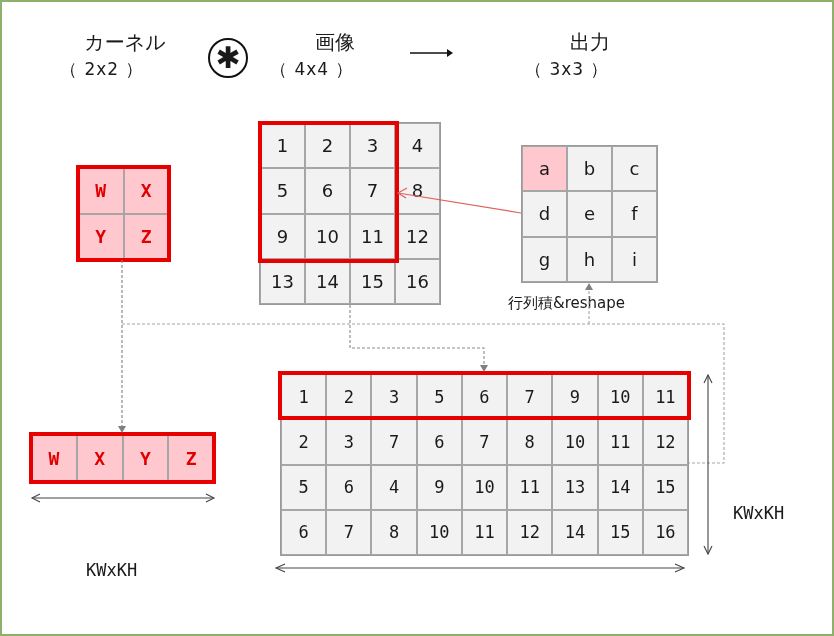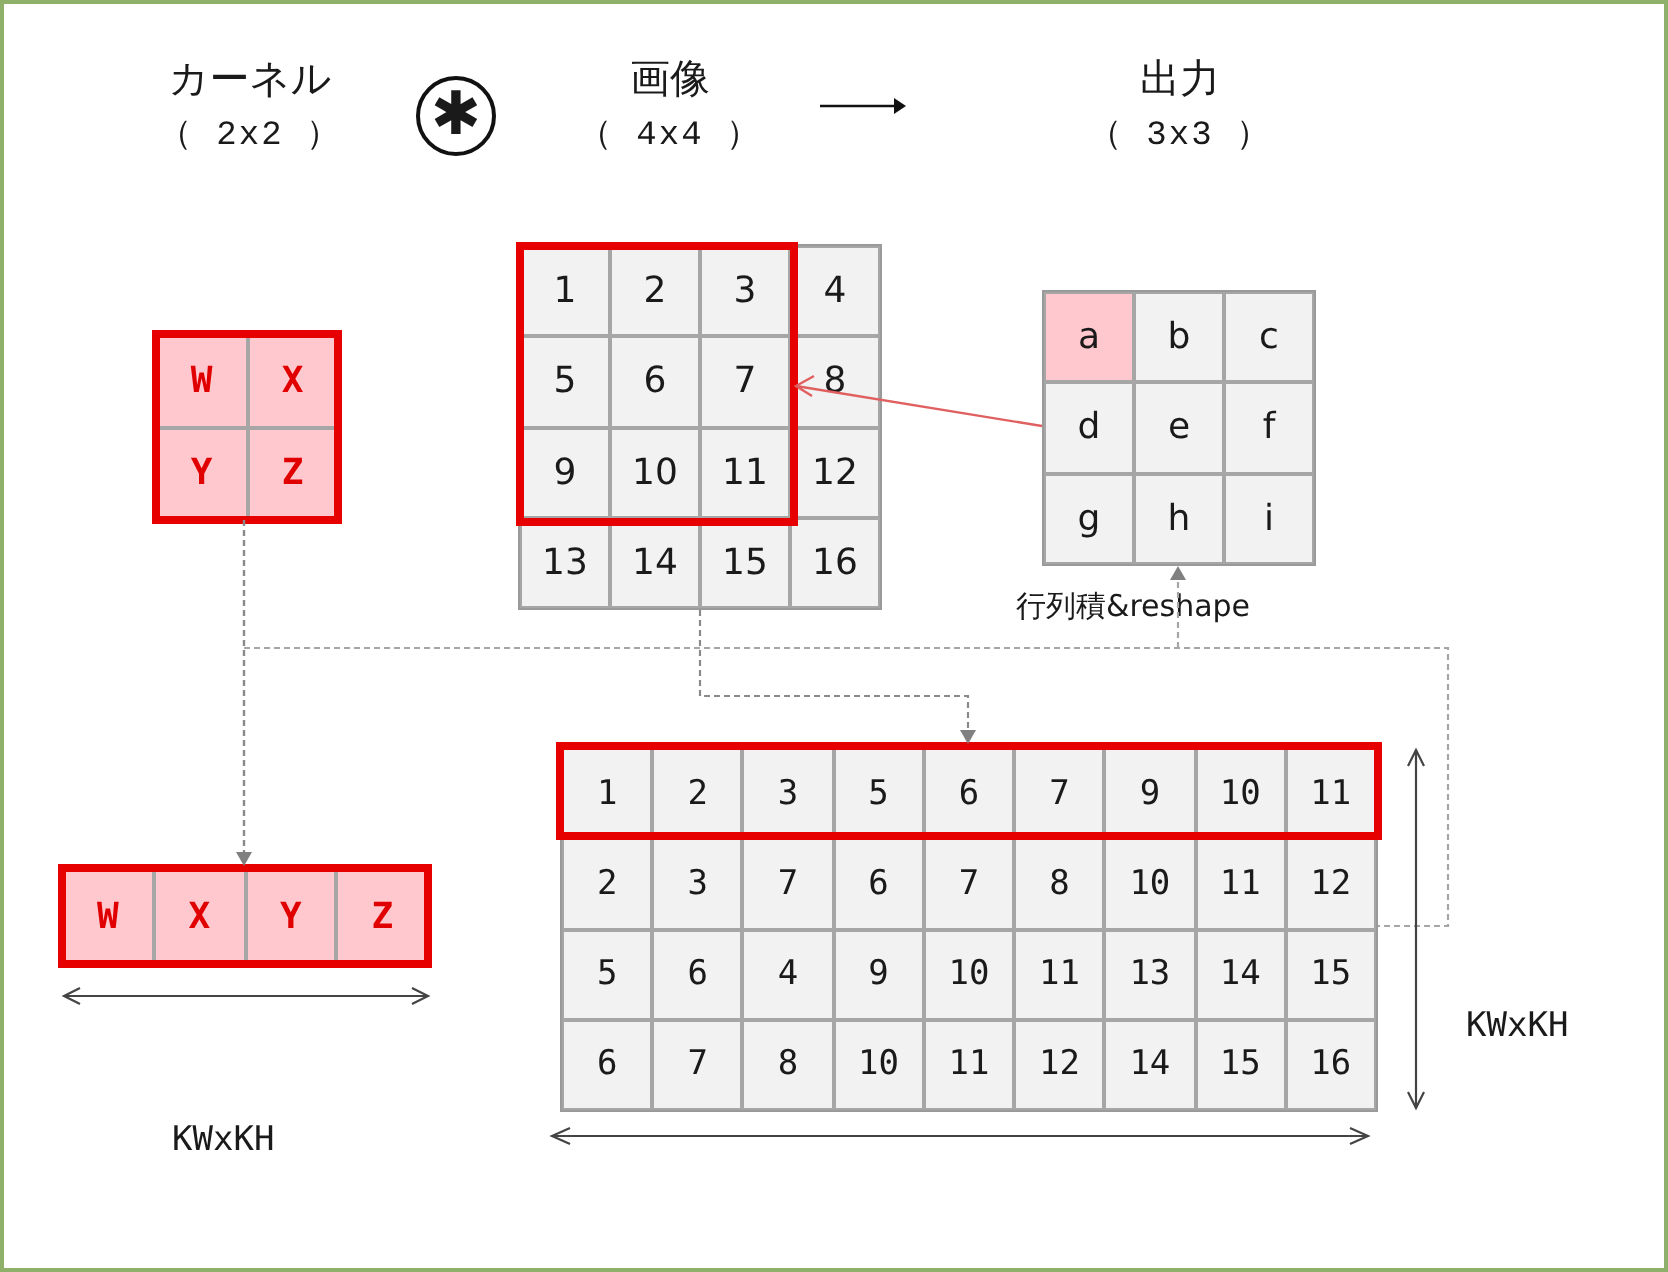--- a/index.html
+++ b/index.html
@@ -1,22 +1,22 @@
 <!DOCTYPE html>
 <html><head>
 <meta charset="utf-8">
 <style>
   html, body { margin:0; padding:0; background:#ffffff; }
   body { width:834px; height:636px; position:relative; overflow:hidden;
          font-family:"DejaVu Sans", sans-serif; color:#1a1a1a; }
   .frame { position:absolute; left:0; top:0; width:830px; height:632px;
            border:2px solid #8fb06a; }
-  .abs { position:absolute;font-family:Liberation Mono, monospace; }
+  .abs { position:absolute; }
   .title { text-align:center; font-size:20px; line-height:24px; }
-  .sub { text-align:center; font-size:17px; line-height:22px; letter-spacing:1px; }
+  .sub { text-align:left; font-size:17px; line-height:22px; letter-spacing:1px; }
   .grid { position:absolute; display:grid; border:1px solid #9a9a9a; box-sizing:border-box; }
   .cell { background:#f2f2f2; border:1px solid #a6a6a6; box-sizing:border-box;
           display:flex; align-items:center; justify-content:center;
           font-size:18px; }
   .mono .cell { font-family:"DejaVu Sans Mono", monospace; font-size:17px; }
   .kcell { background:#ffc7ce; color:#e00000; font-weight:bold;
            font-family:"DejaVu Sans Mono", monospace; font-size:18px; }
   .redbox { position:absolute; border:4px solid #e60000; box-sizing:border-box; pointer-events:none; }
   .pink { background:#ffc7ce; }
   .label { position:absolute; font-size:17px; }

